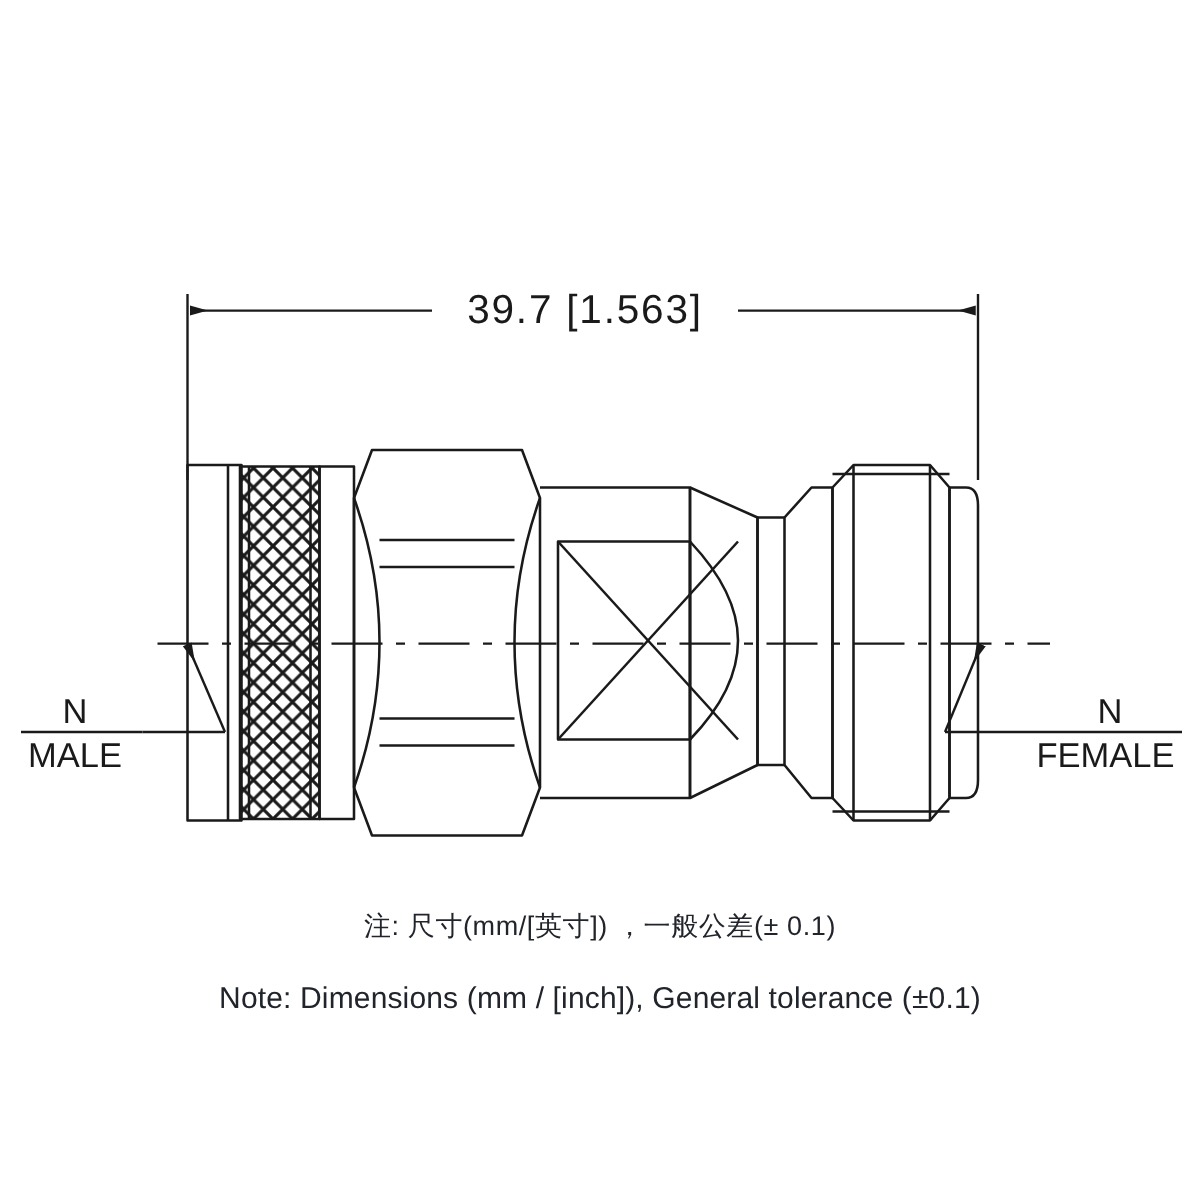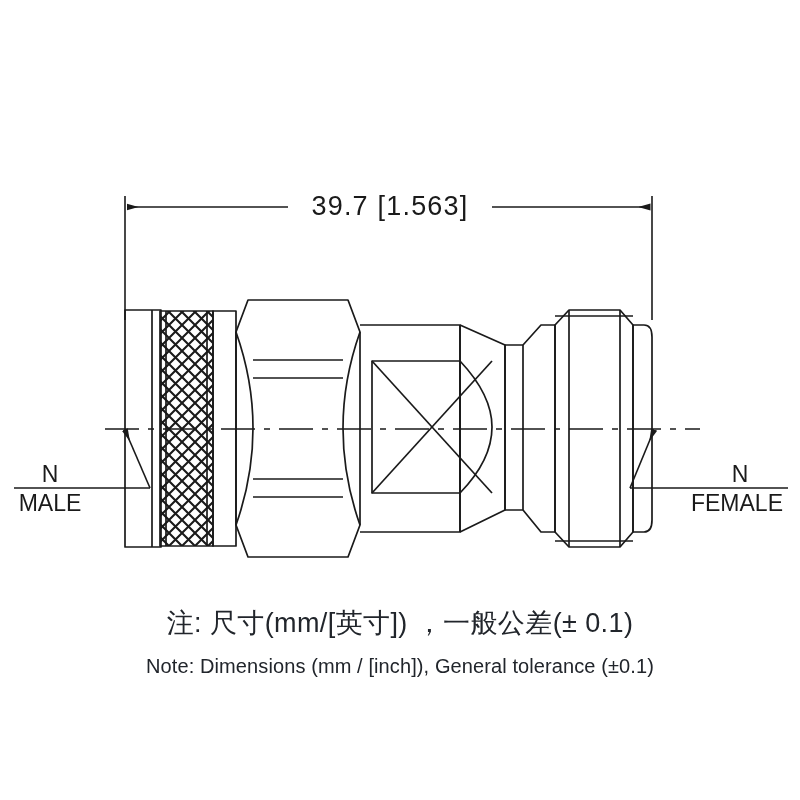--- a/index.html
+++ b/index.html
@@ -32,21 +32,21 @@
   .note-line {
     position: absolute;
     left: 0;
     width: 800px;
     text-align: center;
     color: #21252b;
     white-space: pre;
   }
   #note-cn {
     top: 605px;
-    font-size: 27px;
+    font-size: 18px;
     letter-spacing: 0.4px;
   }
   #note-en {
     top: 655px;
     font-size: 20px;
     letter-spacing: 0.1px;
   }
 </style>
 </head>
 <body>

